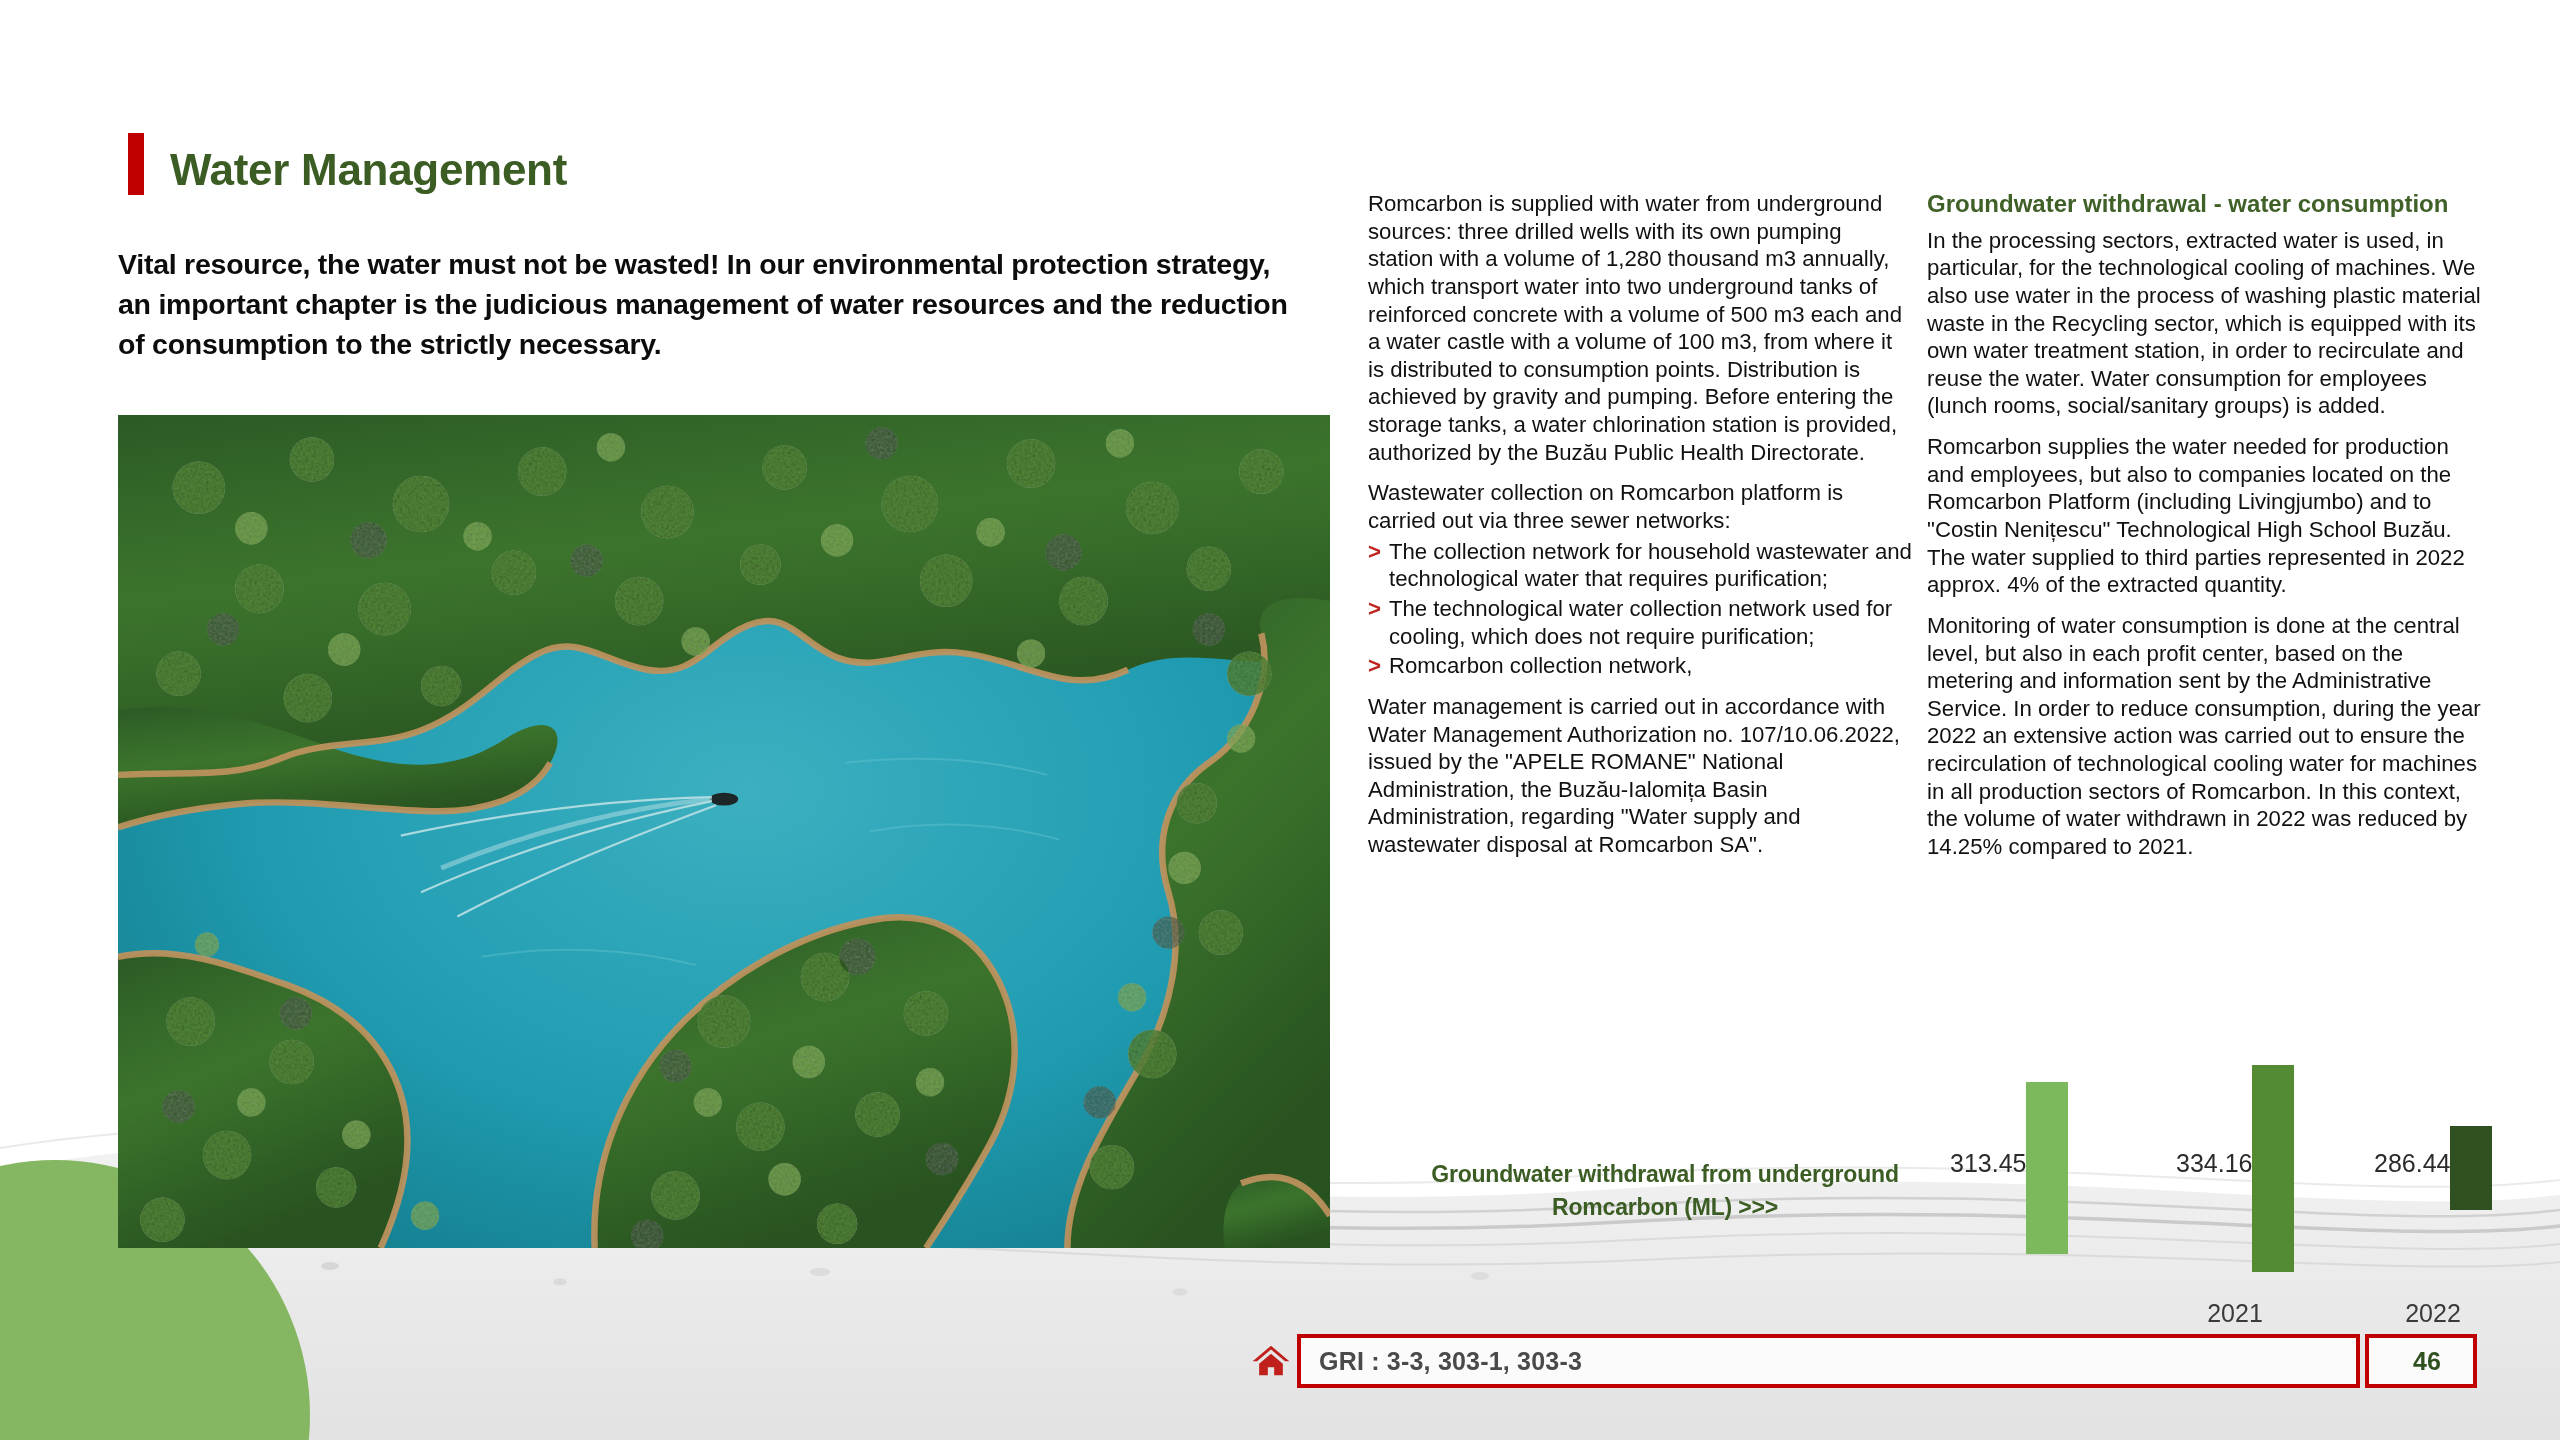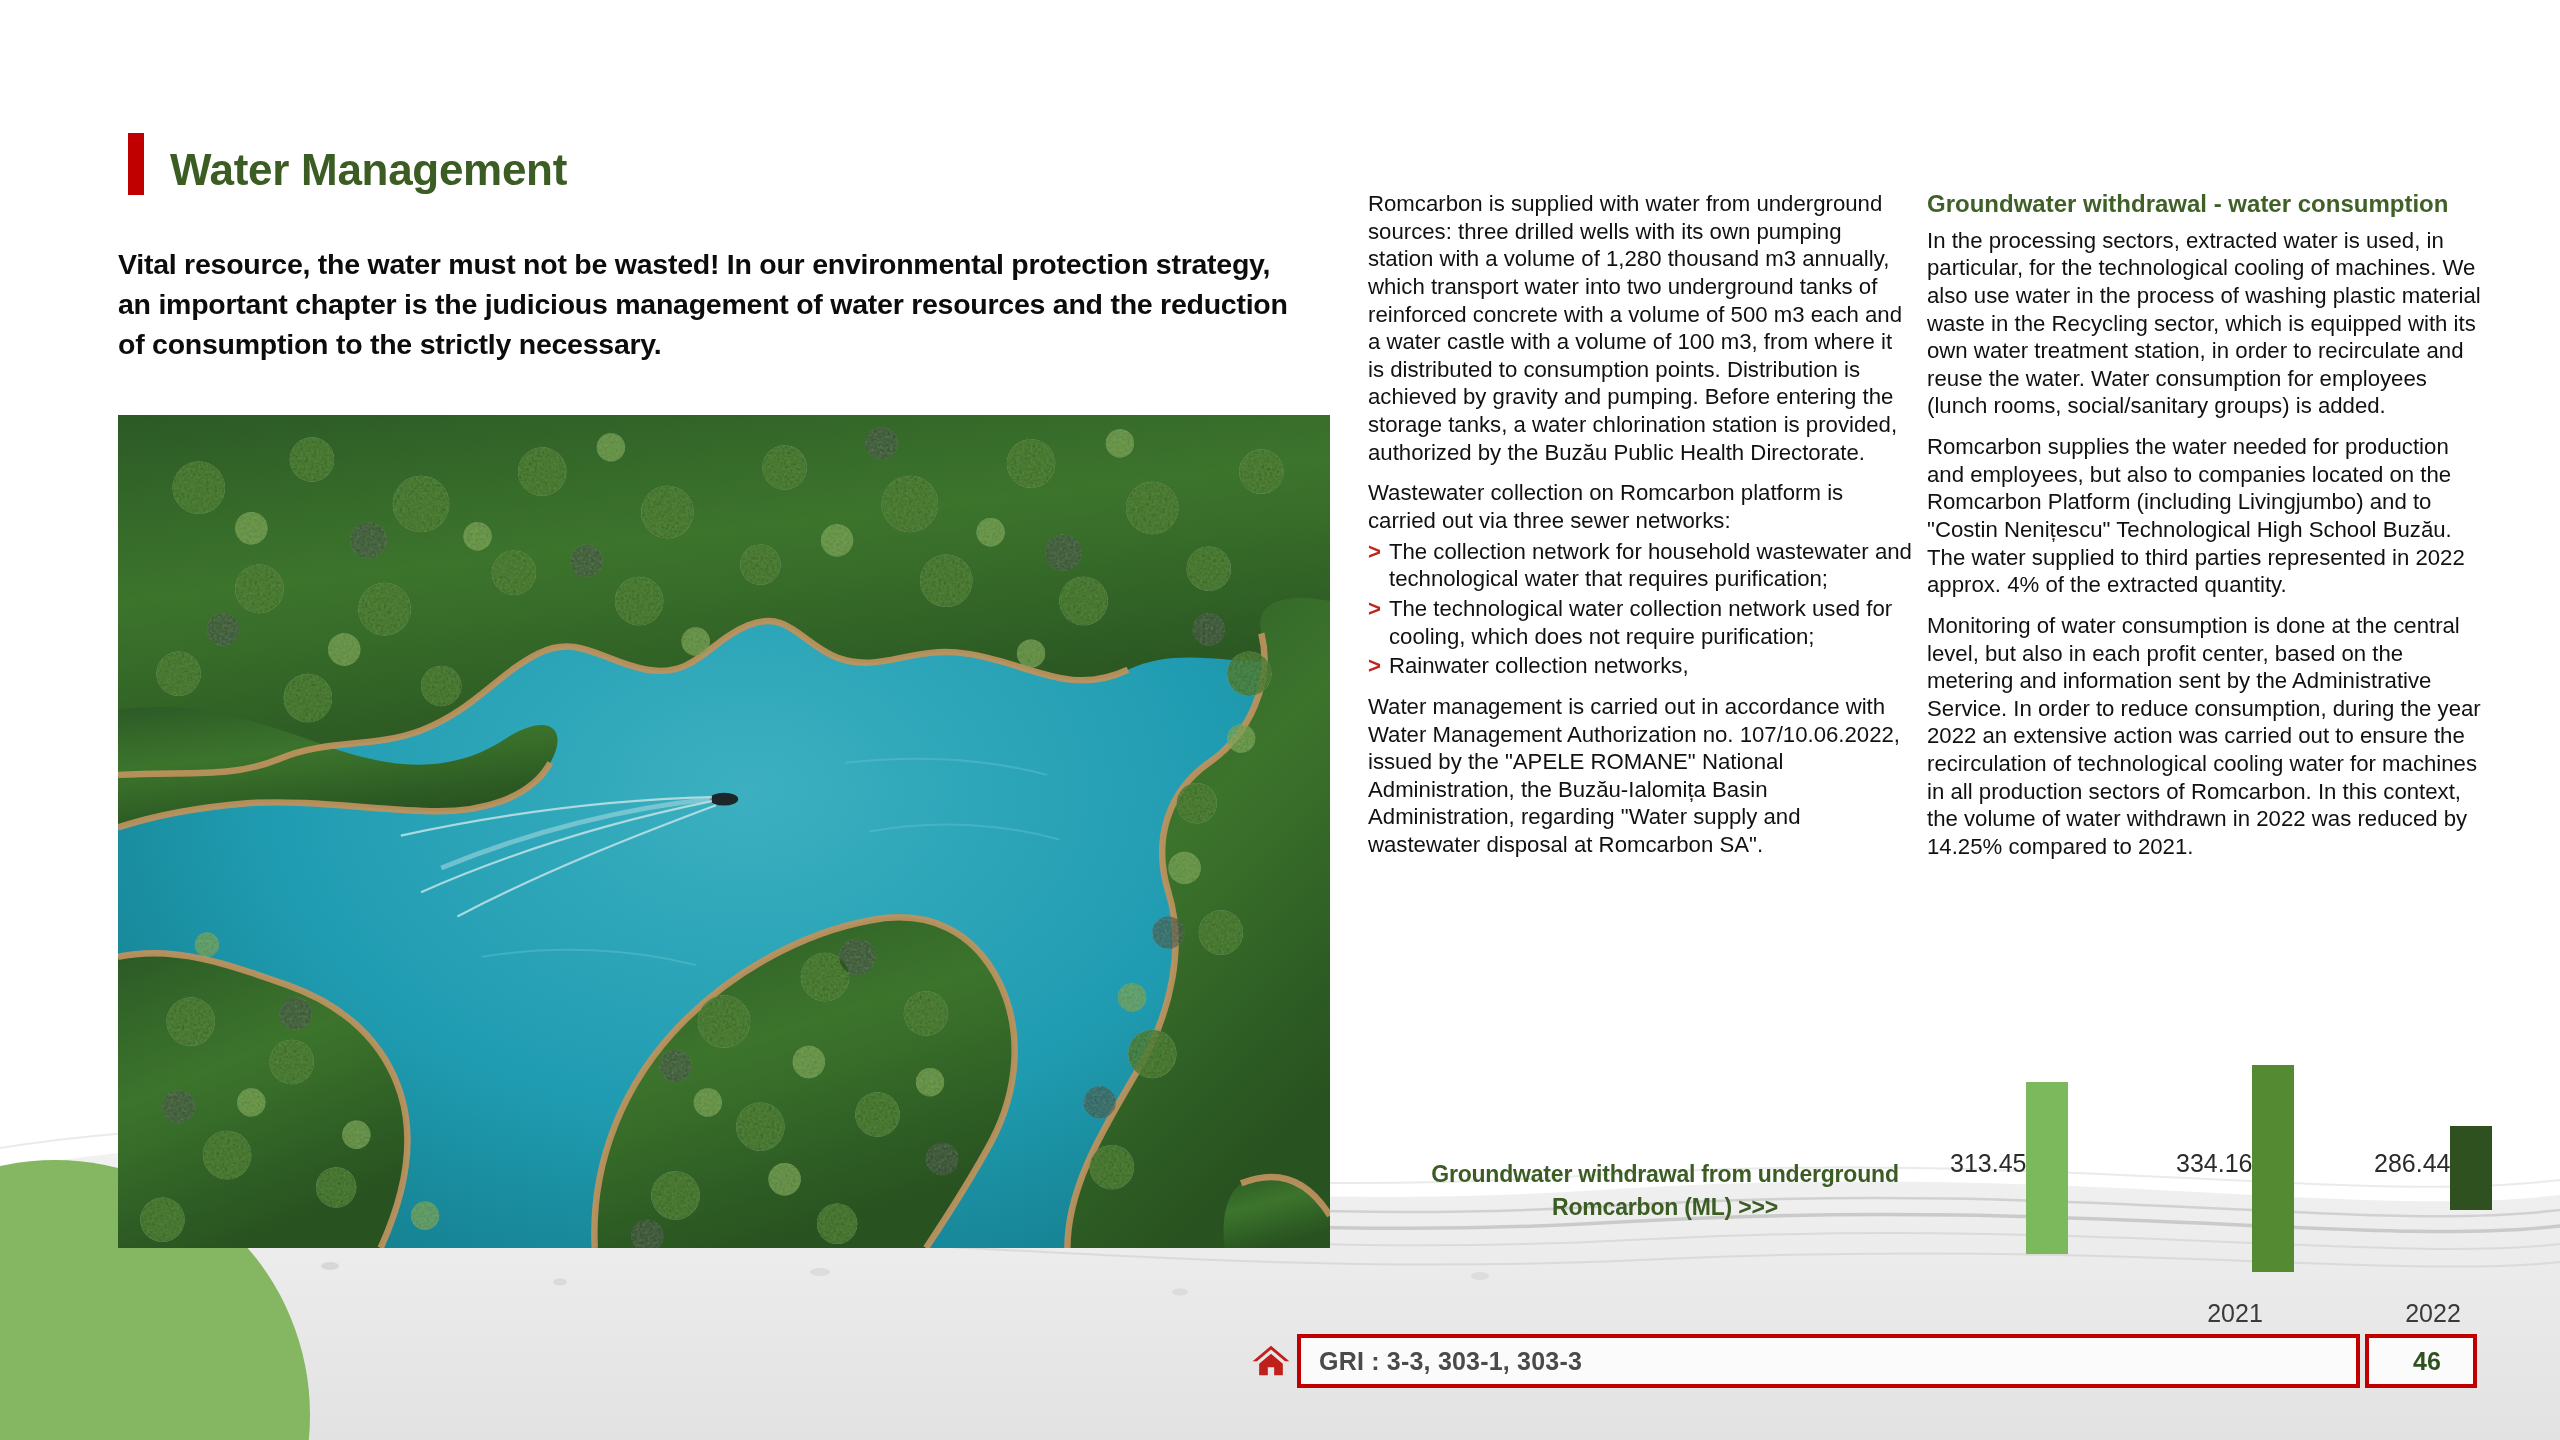--- a/index.html
+++ b/index.html
@@ -383,21 +383,21 @@
       <div class="bullet">
         <span class="bullet-mark">&gt;</span>
         <span class="bullet-text">The collection network for household wastewater and technological water that requires purification;</span>
       </div>
       <div class="bullet">
         <span class="bullet-mark">&gt;</span>
         <span class="bullet-text">The technological water collection network used for cooling, which does not require purification;</span>
       </div>
       <div class="bullet">
         <span class="bullet-mark">&gt;</span>
-        <span class="bullet-text">Rainwater collection networks,</span>
+        <span class="bullet-text">Romcarbon collection network,</span>
       </div>
     </div>
     <p>Water management is carried out in accordance with Water Management Authorization no. 107/10.06.2022, issued by the "APELE ROMANE" National Administration, the Buzău-Ialomița Basin Administration, regarding "Water supply and wastewater disposal at Romcarbon SA".</p>
   </div>
 
   <div class="col col-right">
     <div class="sub-heading">Groundwater withdrawal - water consumption</div>
     <p>In the processing sectors, extracted water is used, in particular, for the technological cooling of machines. We also use water in the process of washing plastic material waste in the Recycling sector, which is equipped with its own water treatment station, in order to recirculate and reuse the water. Water consumption for employees (lunch rooms, social/sanitary groups) is added.</p>
     <p>Romcarbon supplies the water needed for production and employees, but also to companies located on the Romcarbon Platform (including Livingjumbo) and to "Costin Nenițescu" Technological High School Buzău. The water supplied to third parties represented in 2022 approx. 4% of the extracted quantity.</p>
     <p>Monitoring of water consumption is done at the central level, but also in each profit center, based on the metering and information sent by the Administrative Service. In order to reduce consumption, during the year 2022 an extensive action was carried out to ensure the recirculation of technological cooling water for machines in all production sectors of Romcarbon. In this context, the volume of water withdrawn in 2022 was reduced by 14.25% compared to 2021.</p>

